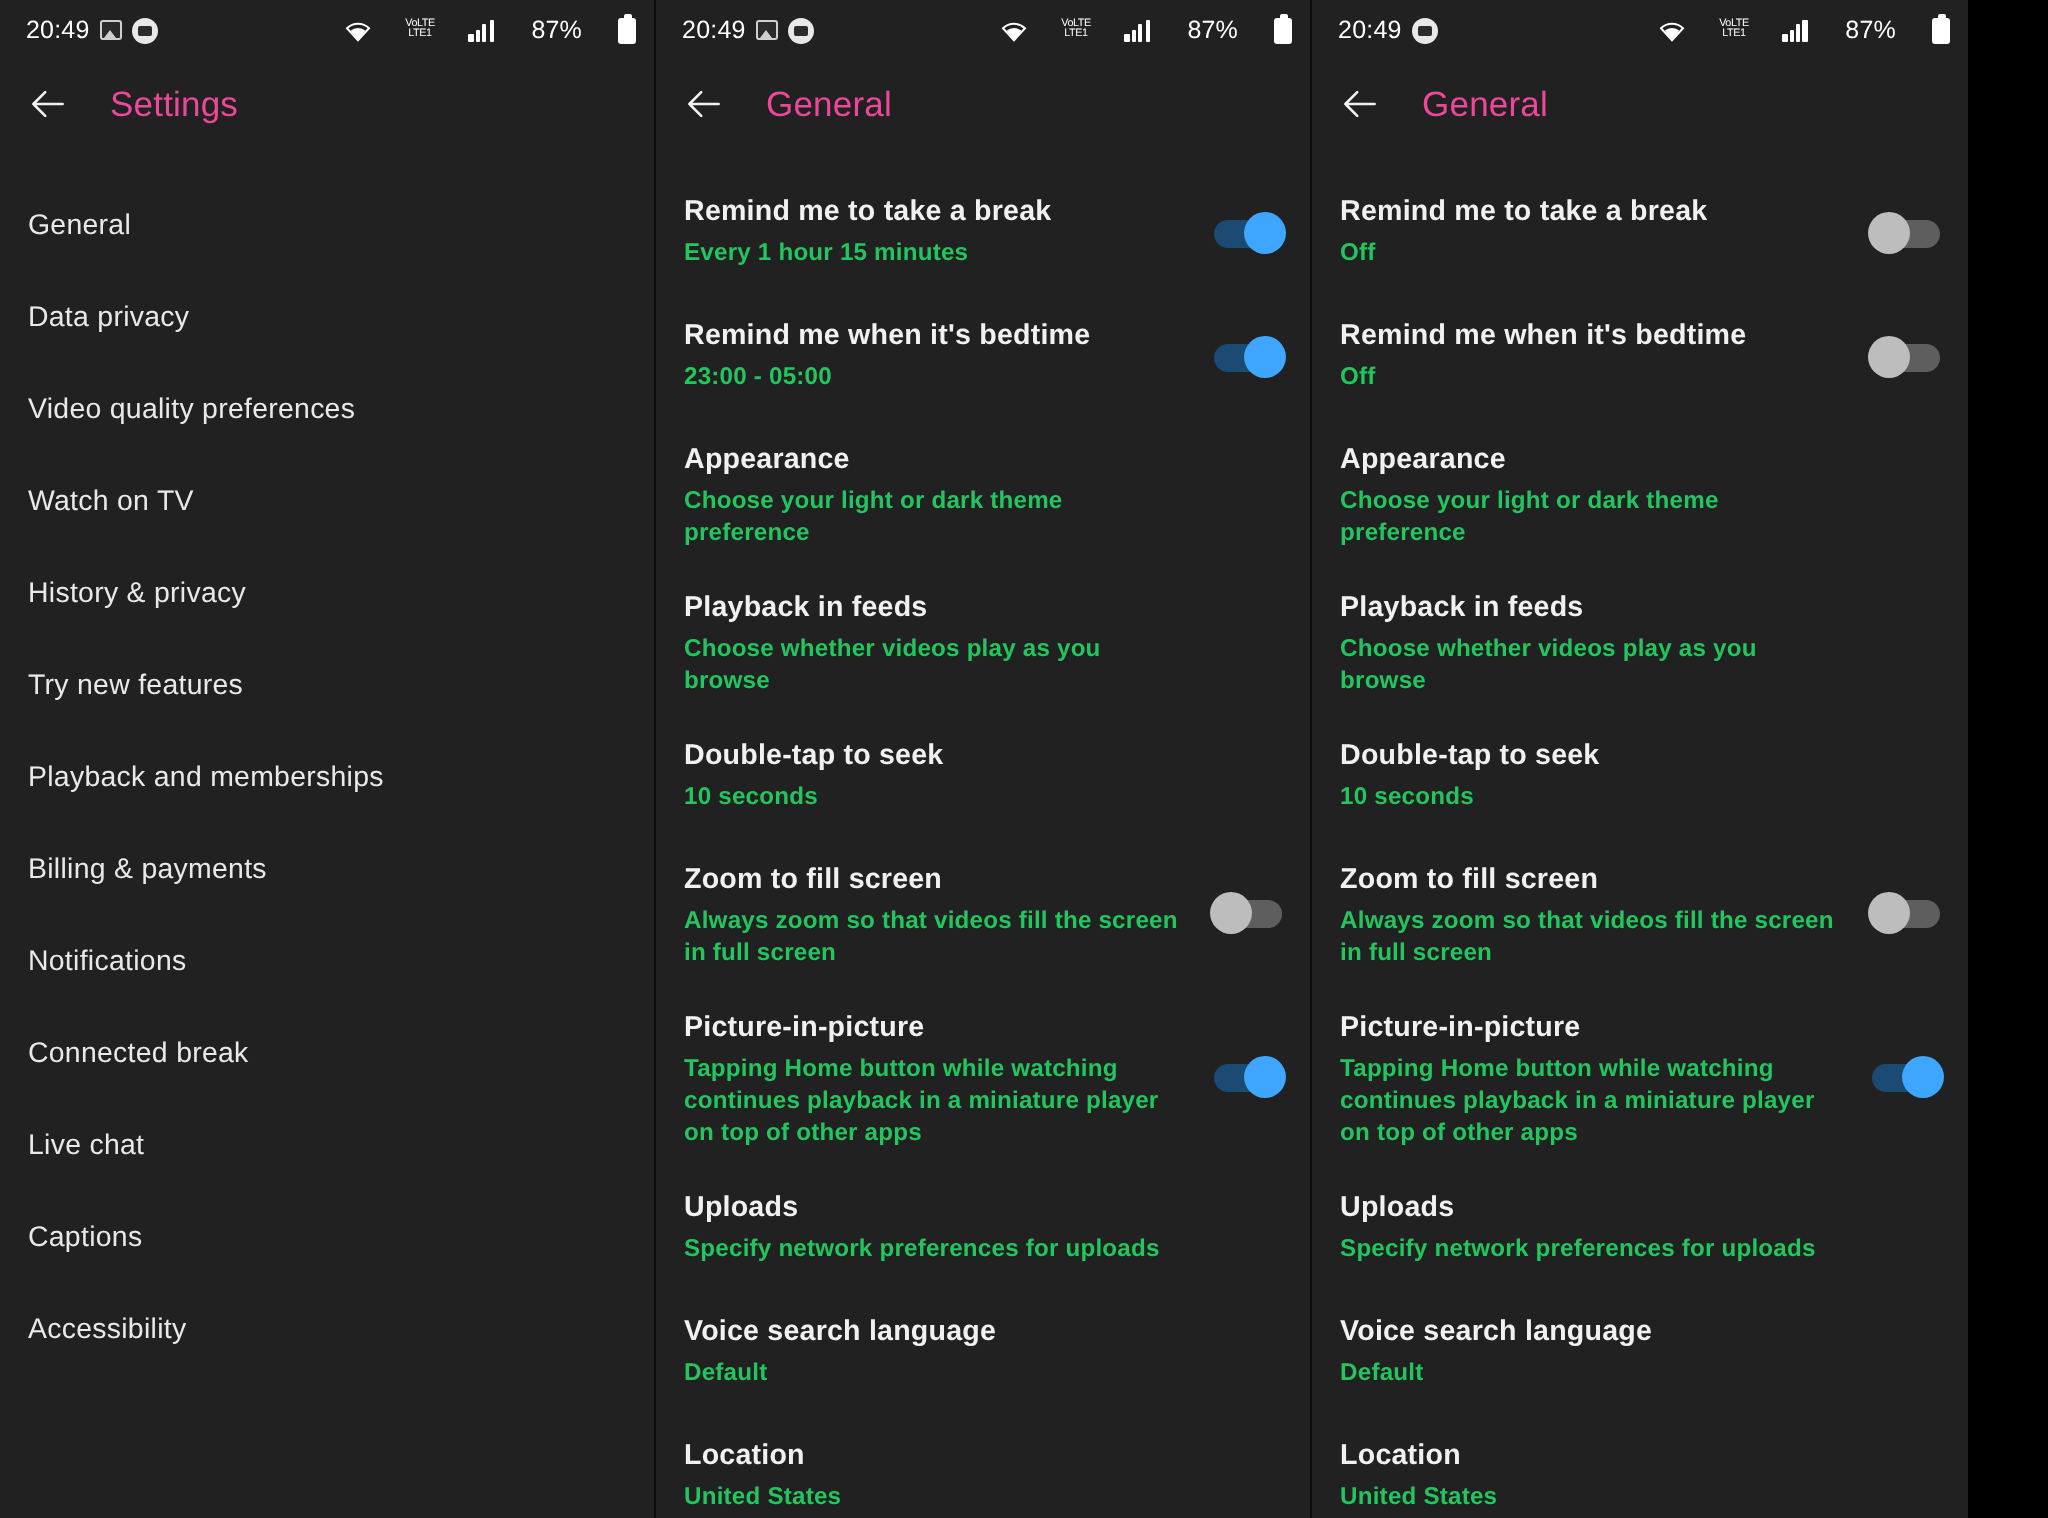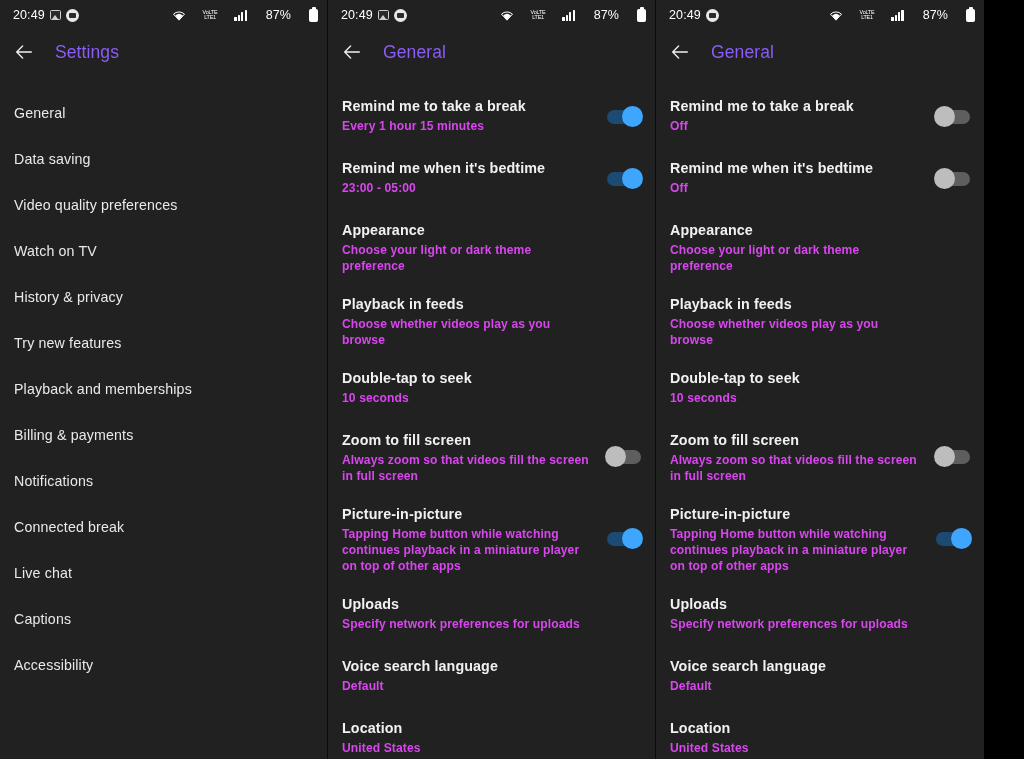--- a/index.html
+++ b/index.html
@@ -101,21 +101,21 @@
   .appbar {
     height: 44px;
     display: flex;
     align-items: center;
     padding-left: 13px;
     gap: 20px;
   }
   .back-arrow { width: 22px; height: 22px; flex: none; cursor: pointer; }
   .appbar-title {
     font-size: 17.5px;
-    color: #8b5cf6;
+    color: #ec4899;
     font-weight: 400;
     letter-spacing: 0.1px;
   }
 
   
   .navlist { padding-top: 16px; }
   .nav-item {
     height: 46px;
     display: flex;
     align-items: center;
@@ -138,21 +138,21 @@
   }
   .set-texts { flex: 1 1 auto; padding-right: 8px; }
   .set-title {
     font-size: 14.3px;
     color: #f1f1f1;
     line-height: 20px;
     letter-spacing: 0.1px;
   }
   .set-sub {
     font-size: 12.1px;
-    color: #d946ef;
+    color: #22c55e;
     line-height: 16px;
     margin-top: 2px;
     letter-spacing: 0.1px;
   }
   .set-ctl {
     flex: 0 0 auto;
     width: 42px;
     display: flex;
     align-items: center;
     justify-content: flex-end;
@@ -228,21 +228,21 @@
           </svg>
       </span>
       <span class="appbar-title">Settings</span>
     </div>
 
     <div class="navlist">
       <div class="nav-item">
           <span>General</span>
         </div>
       <div class="nav-item">
-          <span>Data saving</span>
+          <span>Data privacy</span>
         </div>
       <div class="nav-item">
           <span>Video quality preferences</span>
         </div>
       <div class="nav-item">
           <span>Watch on TV</span>
         </div>
       <div class="nav-item">
           <span>History &amp; privacy</span>
         </div>

